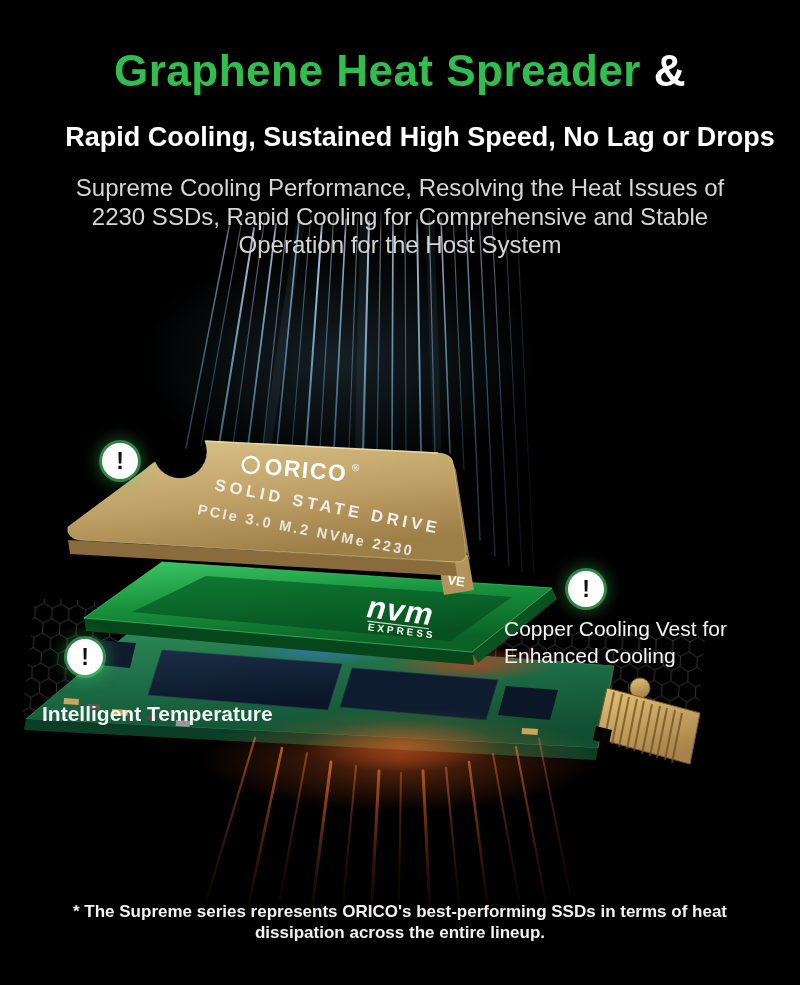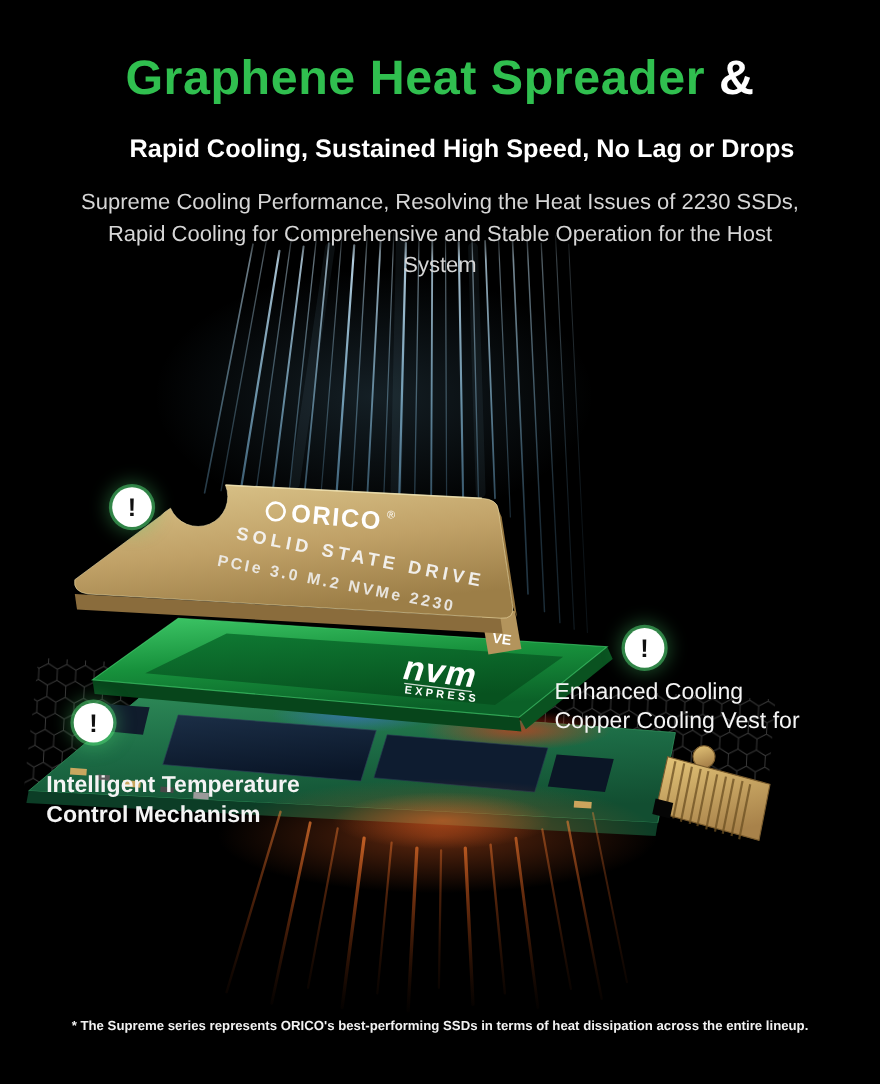--- a/index.html
+++ b/index.html
@@ -2,34 +2,34 @@
 <html><head>
 <meta charset="utf-8">
 <style>
   html,body{margin:0;padding:0;background:#000;}
   .stage{position:relative;width:800px;height:985px;margin:0 auto;background:#000;overflow:hidden;
          font-family:"Liberation Sans",sans-serif;color:#fff;}
   .artwork{position:absolute;left:0;top:0;z-index:1;}
   .header{position:absolute;top:42px;left:0;width:100%;text-align:center;z-index:3;}
   .title{margin:0;font-size:44px;line-height:57px;font-weight:700;letter-spacing:.5px;color:#fff;}
   .title .green{color:#30bf4f;}
-  .subtitle{margin-top:23px;font-size:23px;font-weight:600;color:#fff;padding-left:40px;}
-  .description{margin:21px auto 0;width:660px;font-size:20px;line-height:28.5px;color:#d6d6d6;font-weight:400;}
+  .subtitle{margin-top:23px;font-size:27px;font-weight:600;color:#fff;padding-left:40px;}
+  .description{margin:21px auto 0;width:660px;font-size:24px;line-height:28.5px;color:#d6d6d6;font-weight:400;}
   .callout-label{position:absolute;z-index:4;color:#f4f4f4;font-size:21px;line-height:27px;font-weight:500;}
   #label-graphene{left:42px;top:376px;}
   #label-copper{left:504px;top:615px;}
   #label-temperature{left:42px;top:700px;font-weight:bold;}
   .callout-icon{position:absolute;z-index:4;width:36px;height:36px;border-radius:50%;background:#fff;color:#101010;
     display:flex;align-items:center;justify-content:center;font-size:23px;font-weight:700;
     box-shadow:0 0 0 3px rgba(76,205,112,.55),0 0 16px 5px rgba(76,205,112,.35);}
   #icon-graphene{left:102px;top:443px;}
   #icon-copper{left:568px;top:571px;}
   #icon-temperature{left:67px;top:639px;}
   .footnote{position:absolute;left:0;bottom:42px;width:100%;text-align:center;z-index:3;}
-  .footnote .fn-text{margin:0 auto;max-width:745px;font-size:12px;line-height:21px;font-weight:600;color:#f2f2f2;}
+  .footnote .fn-text{margin:0 auto;max-width:745px;font-size:17px;line-height:21px;font-weight:600;color:#f2f2f2;}
 </style>
 </head>
 <body>
 
 <div class="stage">
 
   <svg class="artwork" width="800" height="985" viewBox="0 0 800 985">
     <defs>
       <linearGradient id="bfade" gradientUnits="userSpaceOnUse" x1="0" y1="205" x2="0" y2="470">
         <stop offset="0" stop-color="#d9f1ff" stop-opacity="0"></stop>
@@ -215,30 +215,29 @@
     </h1>
     <div class="subtitle">Rapid Cooling, Sustained High Speed, No Lag or Drops</div>
     <div class="description">Supreme Cooling Performance, Resolving the Heat Issues of 2230 SSDs, Rapid Cooling for Comprehensive and Stable Operation for the Host System</div>
   </header>
 
   <div class="callout-icon" id="icon-graphene">
     <span>!</span>
   </div>
 
   <div class="callout-label" id="label-copper">
+    <div>Copper Cooling Vest for</div>
     <div>Enhanced Cooling</div>
-    <div>Copper Cooling Vest for</div>
   </div>
   <div class="callout-icon" id="icon-copper">
     <span>!</span>
   </div>
 
   <div class="callout-label" id="label-temperature">
     <div>Intelligent Temperature</div>
-    <div>Control Mechanism</div>
   </div>
   <div class="callout-icon" id="icon-temperature">
     <span>!</span>
   </div>
 
   <footer class="footnote">
     <div class="fn-text">* The Supreme series represents ORICO's best-performing SSDs in terms of heat dissipation across the entire lineup.</div>
   </footer>
 
 </div>

